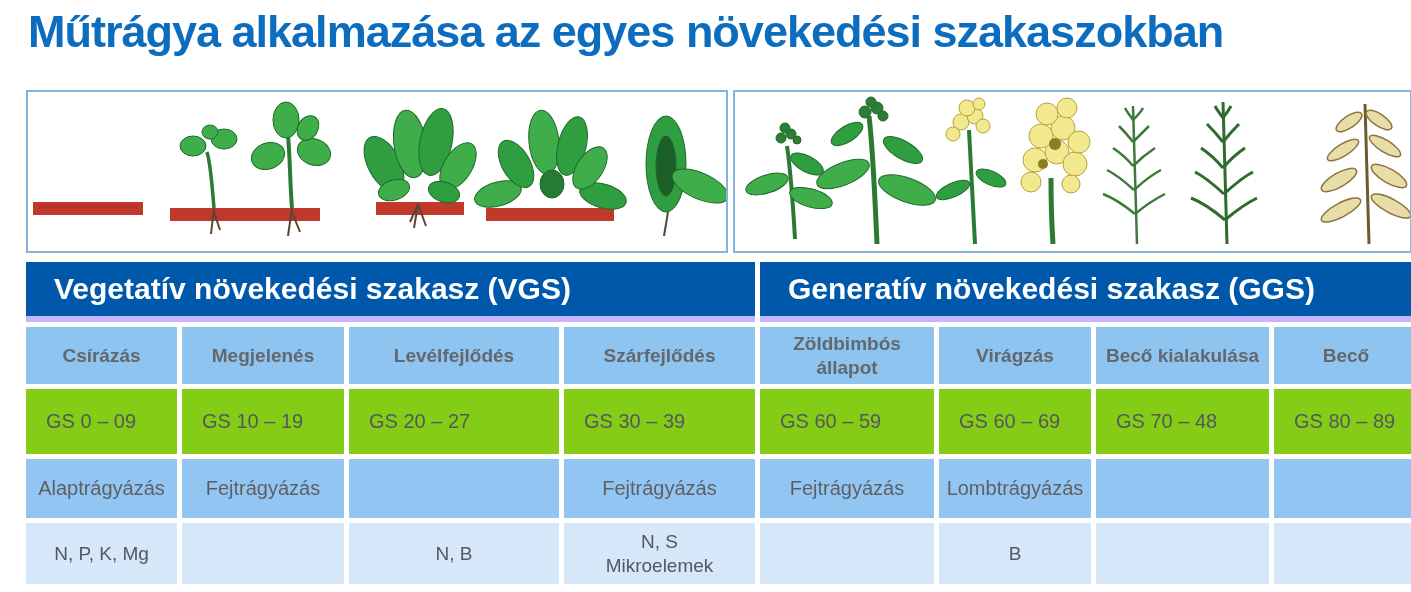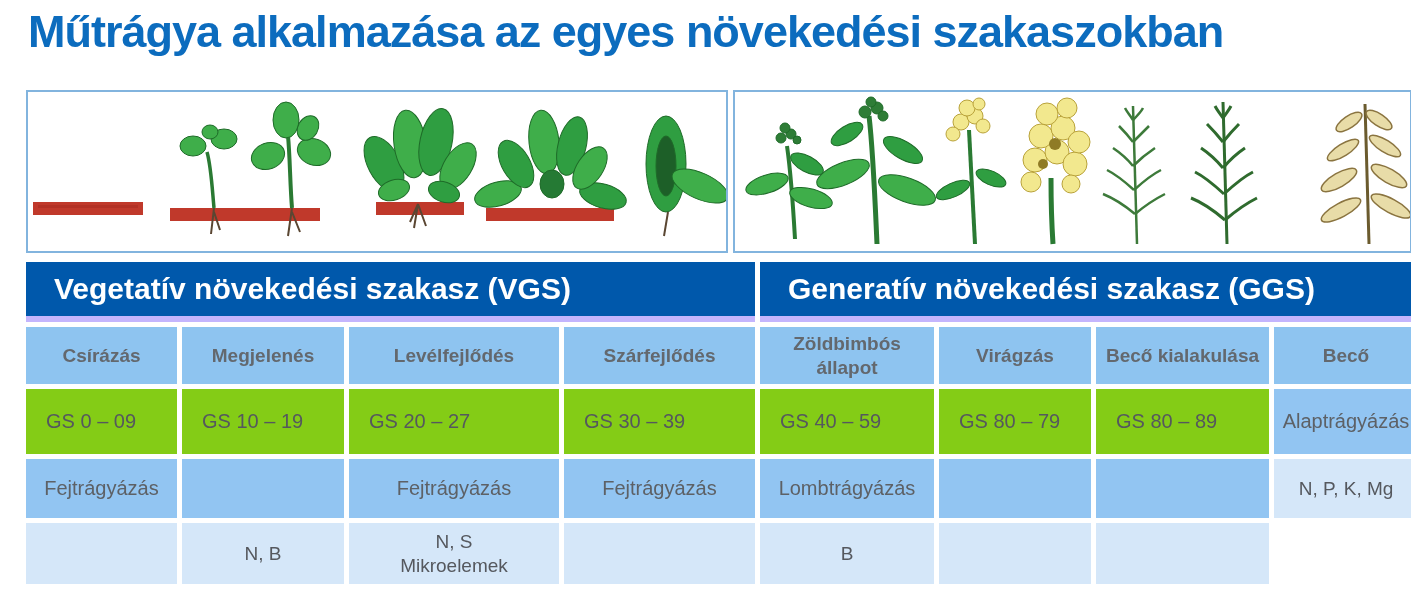--- a/index.html
+++ b/index.html
@@ -239,22 +239,23 @@
     <div class="cell stage-cell">Szárfejlődés</div>
     <div class="cell stage-cell">Zöldbimbós állapot</div>
     <div class="cell stage-cell">Virágzás</div>
     <div class="cell stage-cell">Becő kialakulása</div>
     <div class="cell stage-cell">Becő</div>
 
     <div class="cell gs-cell">GS 0 – 09</div>
     <div class="cell gs-cell">GS 10 – 19</div>
     <div class="cell gs-cell">GS 20 – 27</div>
     <div class="cell gs-cell">GS 30 – 39</div>
-    <div class="cell gs-cell">GS 40 – 59</div>
-    <div class="cell gs-cell">GS 80 – 79</div>
+    <div class="cell gs-cell">GS 60 – 59</div>
+    <div class="cell gs-cell">GS 60 – 69</div>
+    <div class="cell gs-cell">GS 70 – 48</div>
     <div class="cell gs-cell">GS 80 – 89</div>
 
     <div class="cell fert-cell">Alaptrágyázás</div>
     <div class="cell fert-cell">Fejtrágyázás</div>
     <div class="cell fert-cell"></div>
     <div class="cell fert-cell">Fejtrágyázás</div>
     <div class="cell fert-cell">Fejtrágyázás</div>
     <div class="cell fert-cell">Lombtrágyázás</div>
     <div class="cell fert-cell"></div>
     <div class="cell fert-cell"></div>

